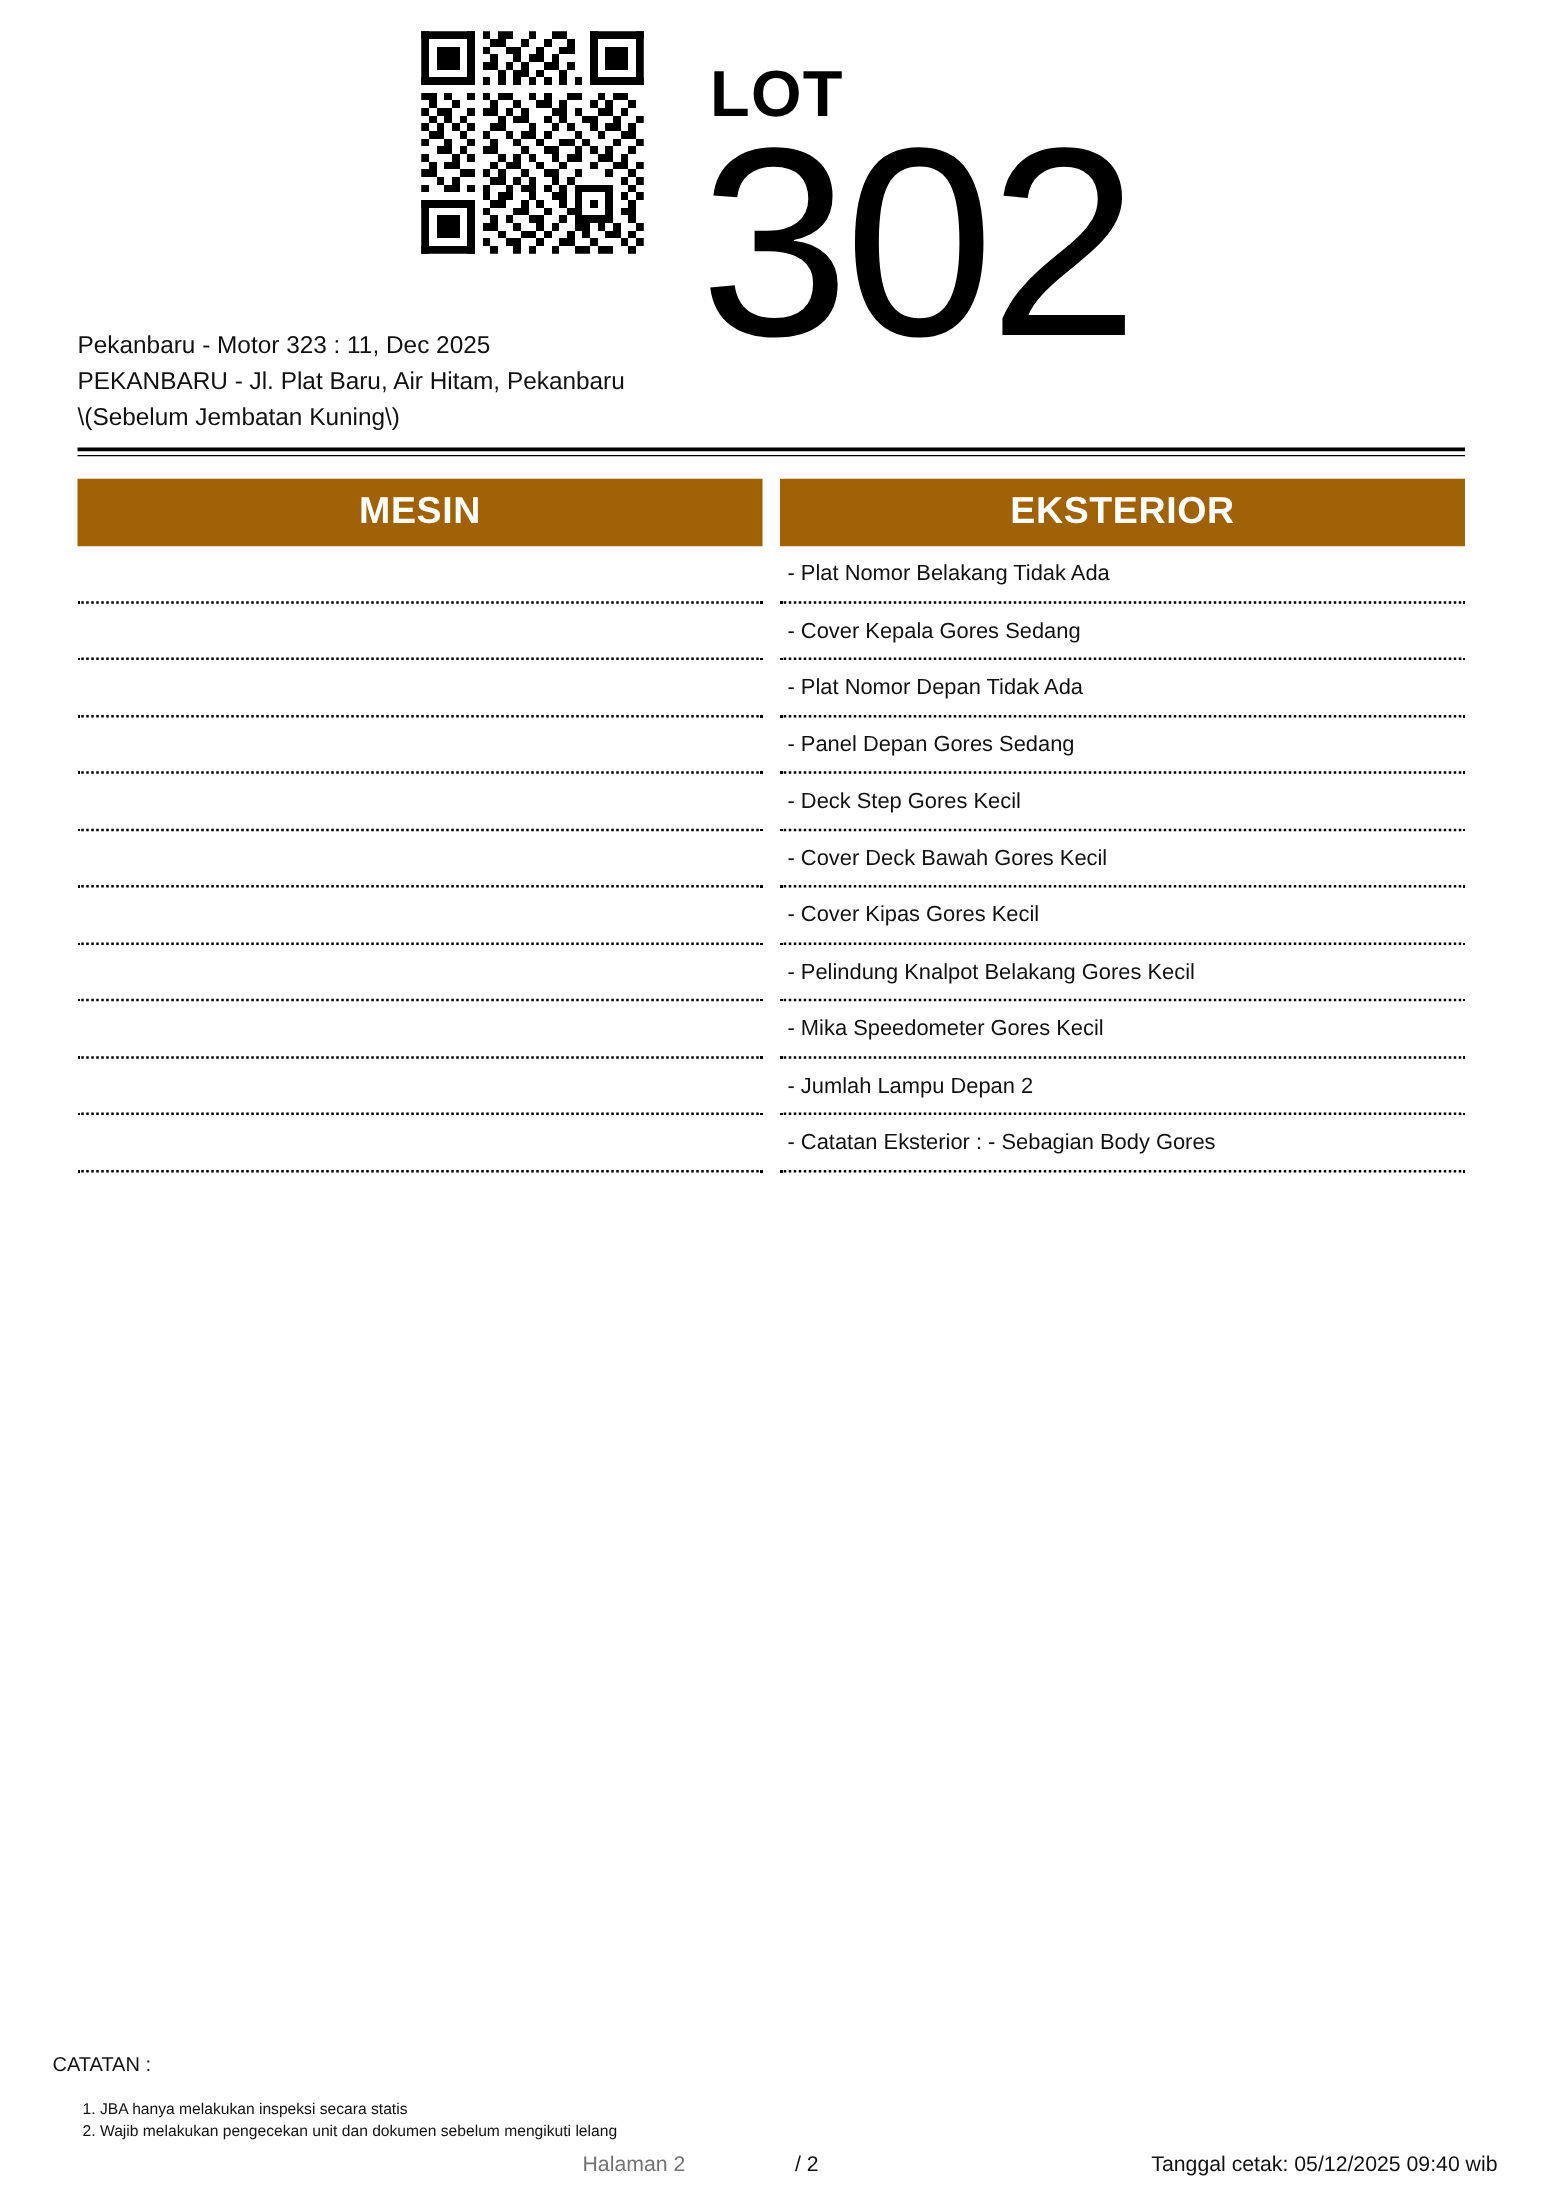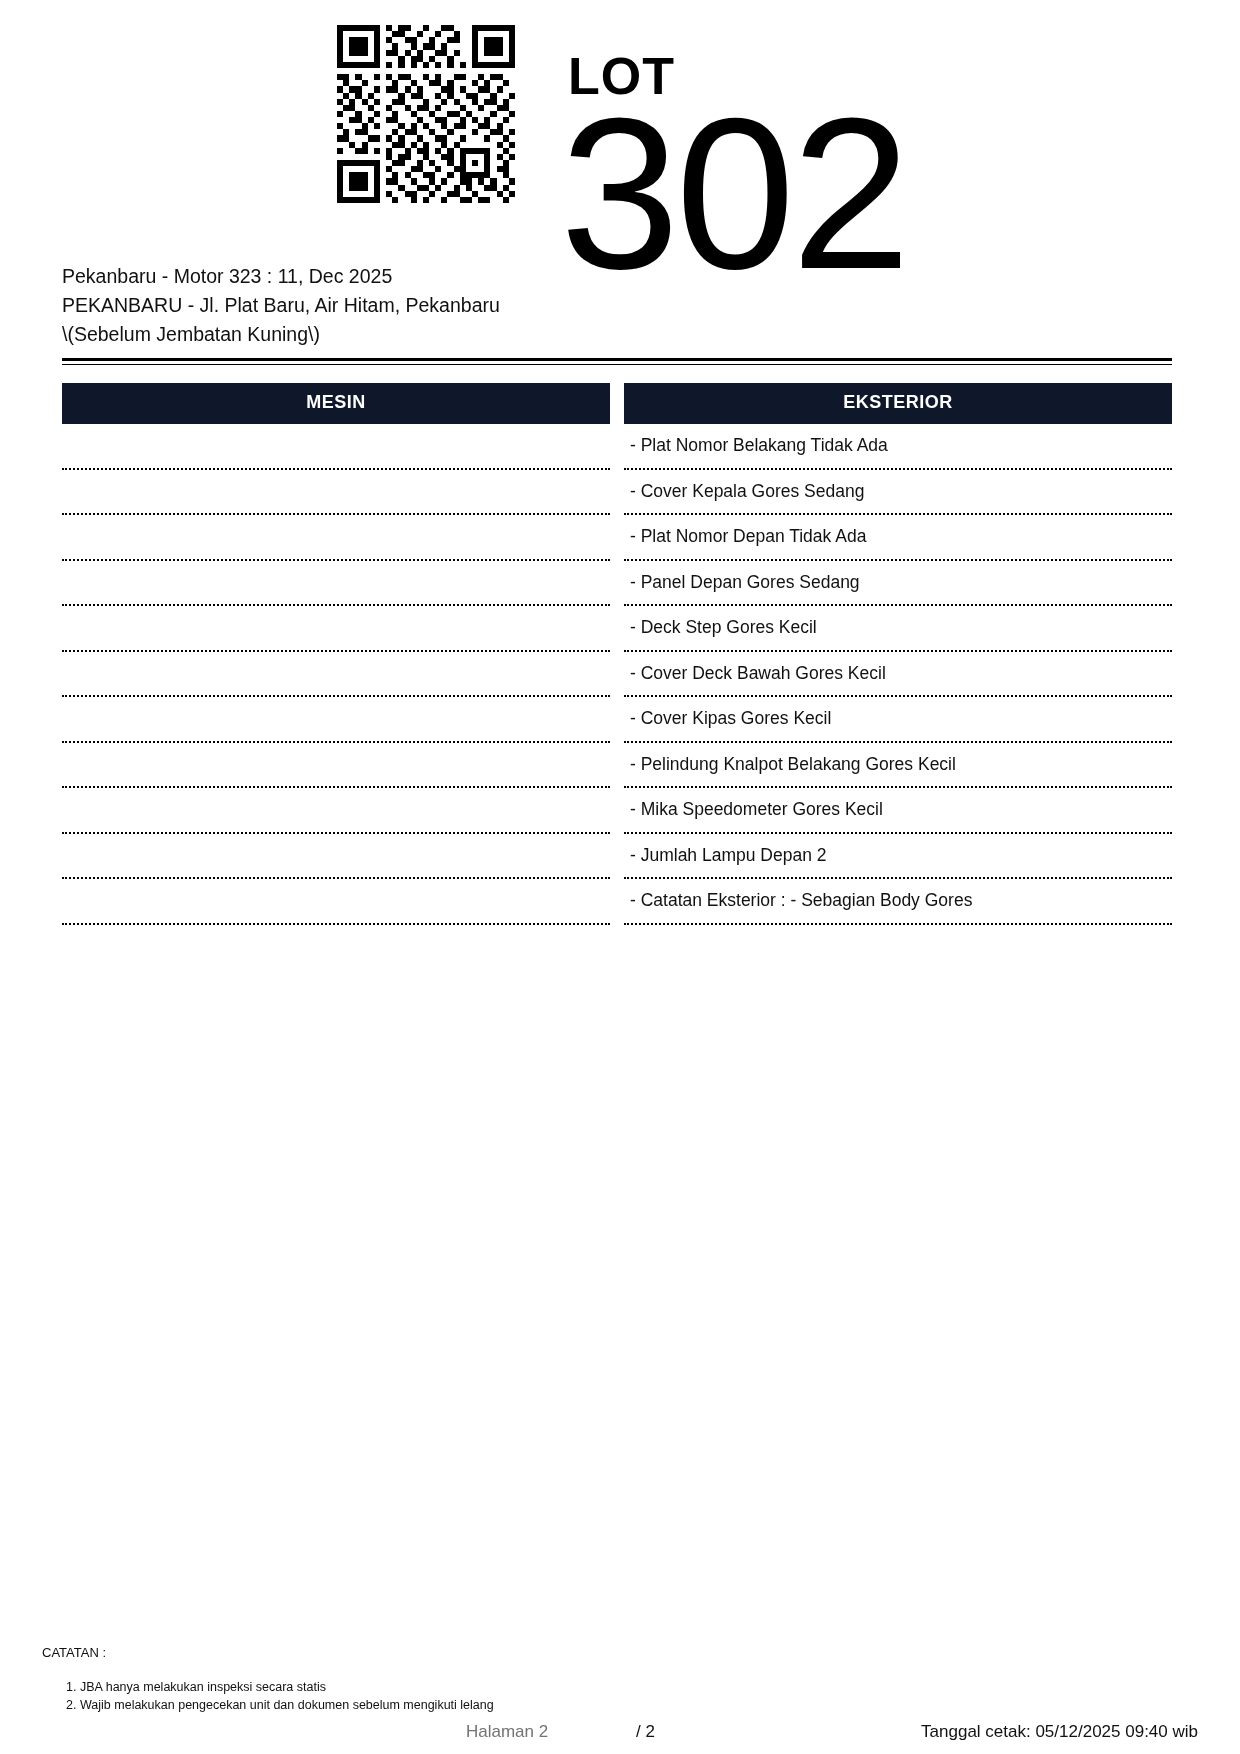--- a/index.html
+++ b/index.html
@@ -93,24 +93,24 @@
     width: 1110px;
   }
   .cols {
     display: flex;
     gap: 14px;
   }
   .col {
     width: 548px;
   }
   .col-head {
-    background: #0f172a;
+    background: #a16207;
     color: #fff;
     text-align: center;
-    font-size: 18px;
+    font-size: 30px;
     font-weight: bold;
     letter-spacing: 0.5px;
     padding: 9px 0 11px 0;
   }
   .rows {
     margin-top: 0;
   }
   .row {
     min-height: 45.5px;
     display: flex;
@@ -132,21 +132,21 @@
   
   .footer-note {
     position: absolute;
     left: 42px;
     top: 1643px;
     font-size: 13px;
     line-height: 19px;
     color: #111;
   }
   .footer-note .title {
-    font-size: 13px;
+    font-size: 16px;
     margin-bottom: 1px;
   }
   .footer-note ol {
     margin: 16px;
     padding-left: 22px;
   }
   .footer-note li {
     font-size: 12.5px;
     line-height: 18px;
   }

